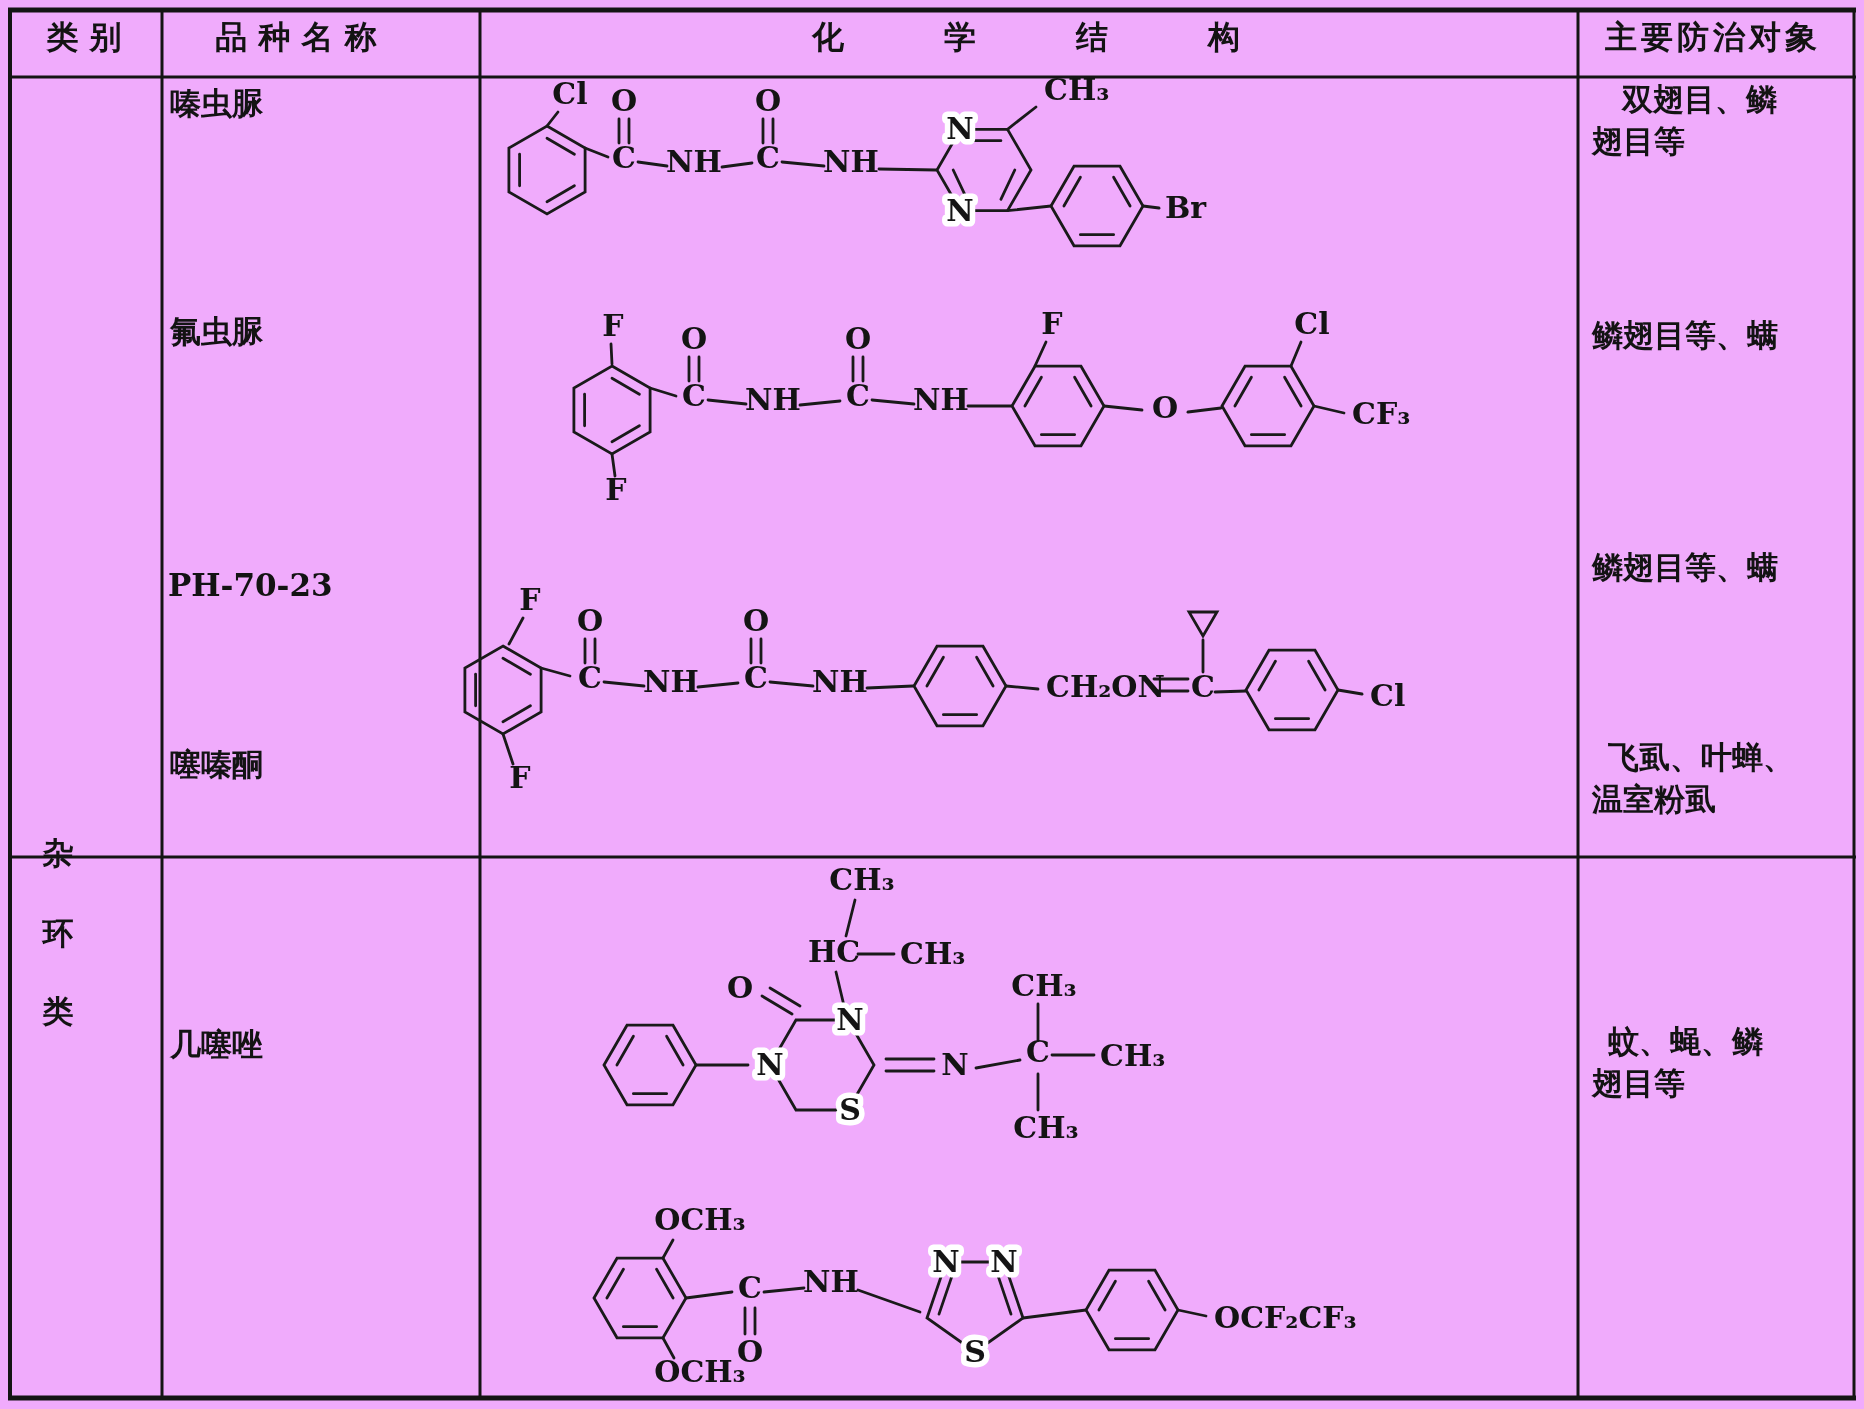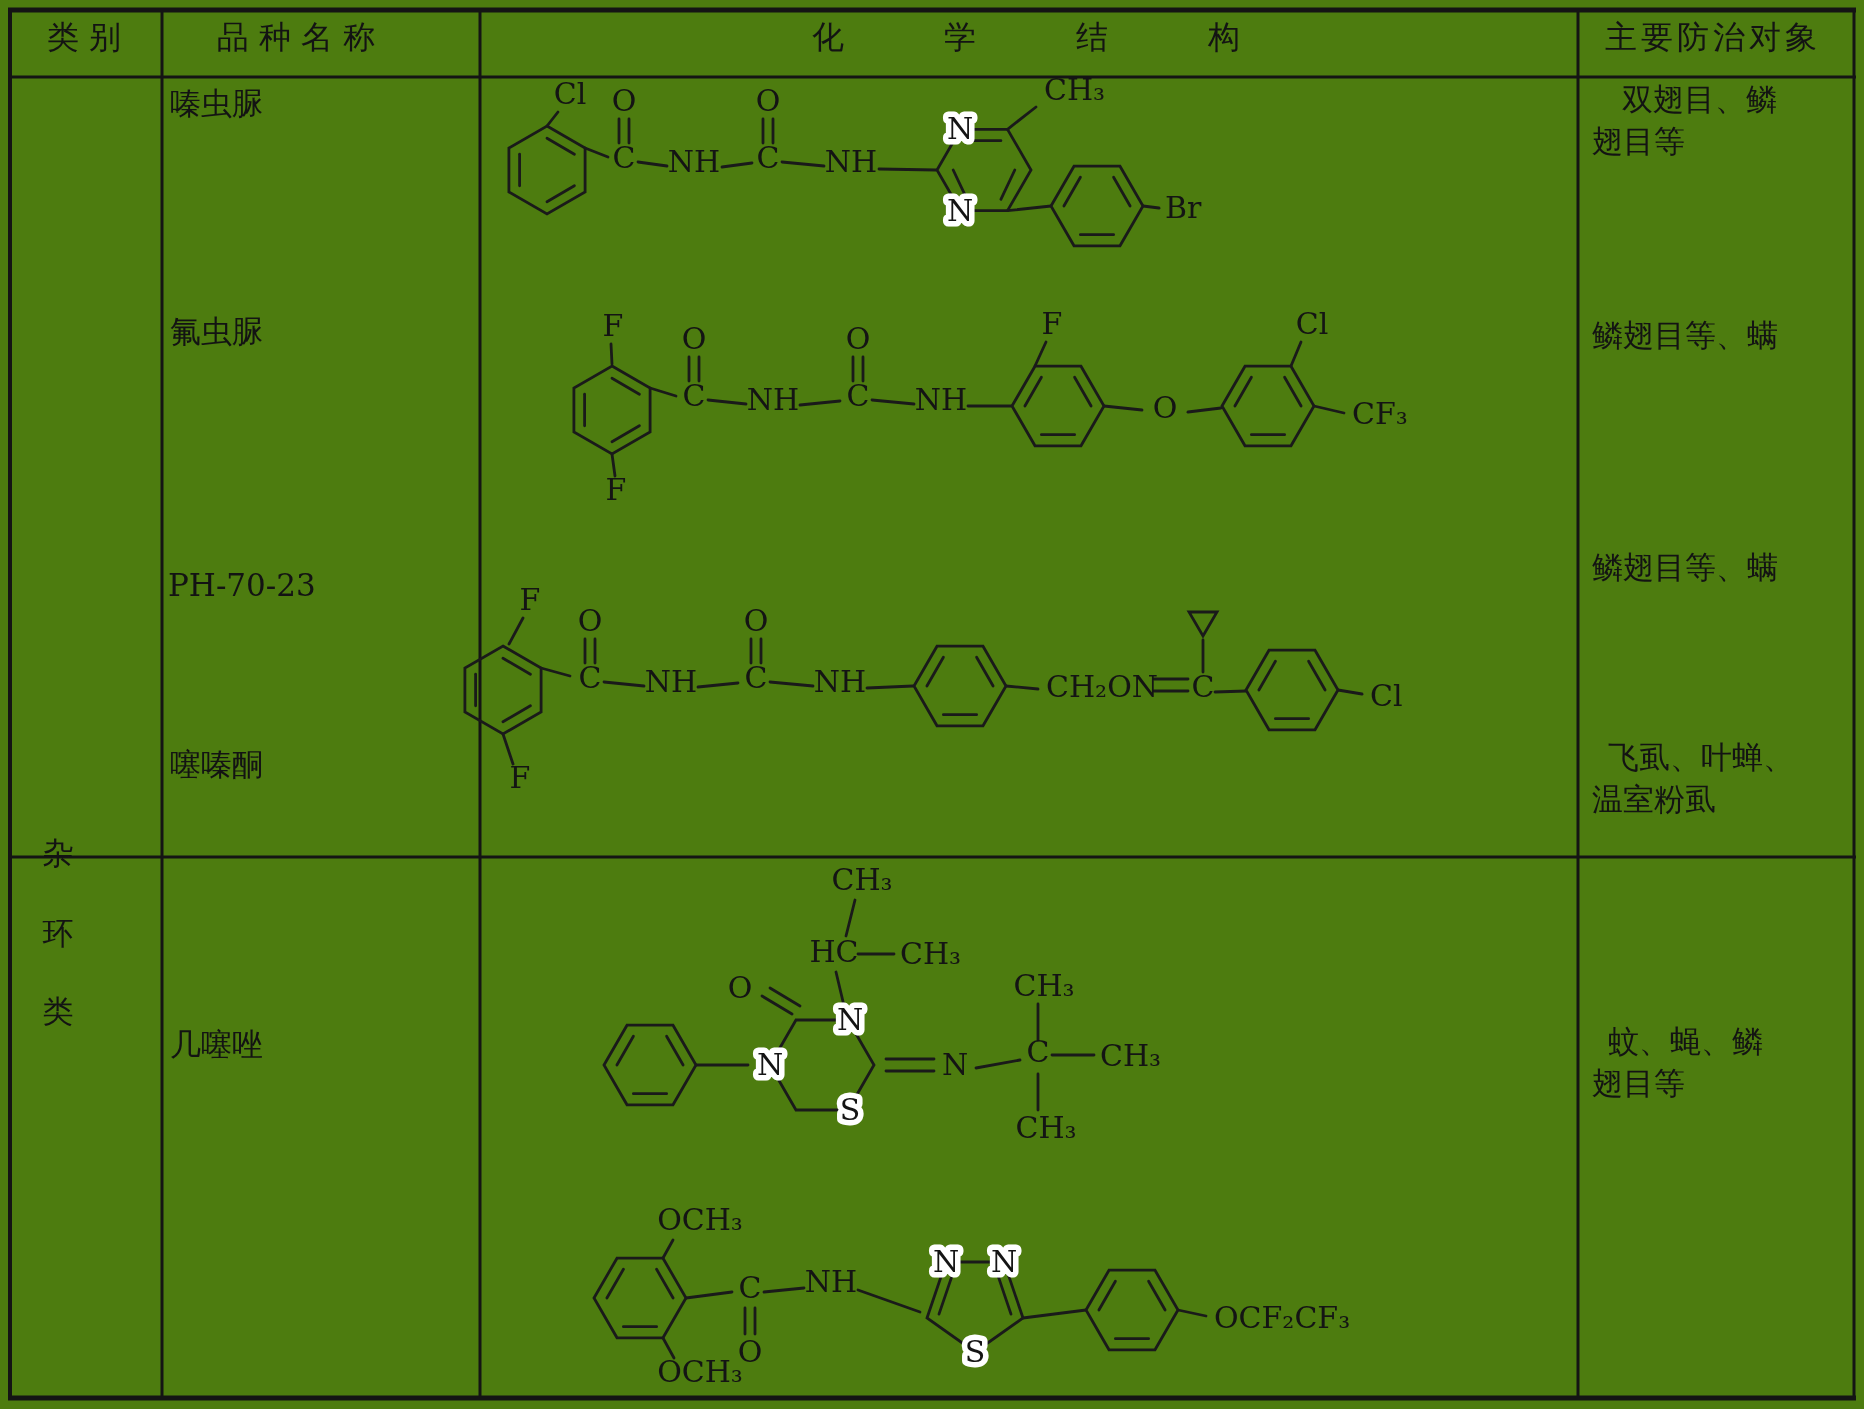--- a/index.html
+++ b/index.html
@@ -1,16 +1,16 @@
 <!DOCTYPE html>
 <html><head>
 <meta charset="utf-8">
 <style>
   html,body{margin:0;padding:0;background:#ffffff;}
-  .page{width:1864px;height:1409px;position:relative;background:#4d7c0f;}
+  .page{width:1864px;height:1409px;position:relative;background:#f0abfc;font-weight:bold;}
   svg{display:block;}
   .bord{stroke:#141414;}
   .struct{stroke:#1a1a1a;stroke-width:2.8;fill:none;stroke-linecap:round;}
   text{font-family:"DejaVu Serif","Liberation Serif",serif;}
   .atom{stroke:none;fill:#141414;font-size:30px;text-anchor:middle;}
   .st{text-anchor:start;}
   .hal{stroke:#ffffff;stroke-width:11;paint-order:stroke;stroke-linejoin:round;fill:#141414;}
   .cjk{stroke:none;fill:#131313;font-size:31px;}
   .hdr{font-size:32px;}
 </style>

